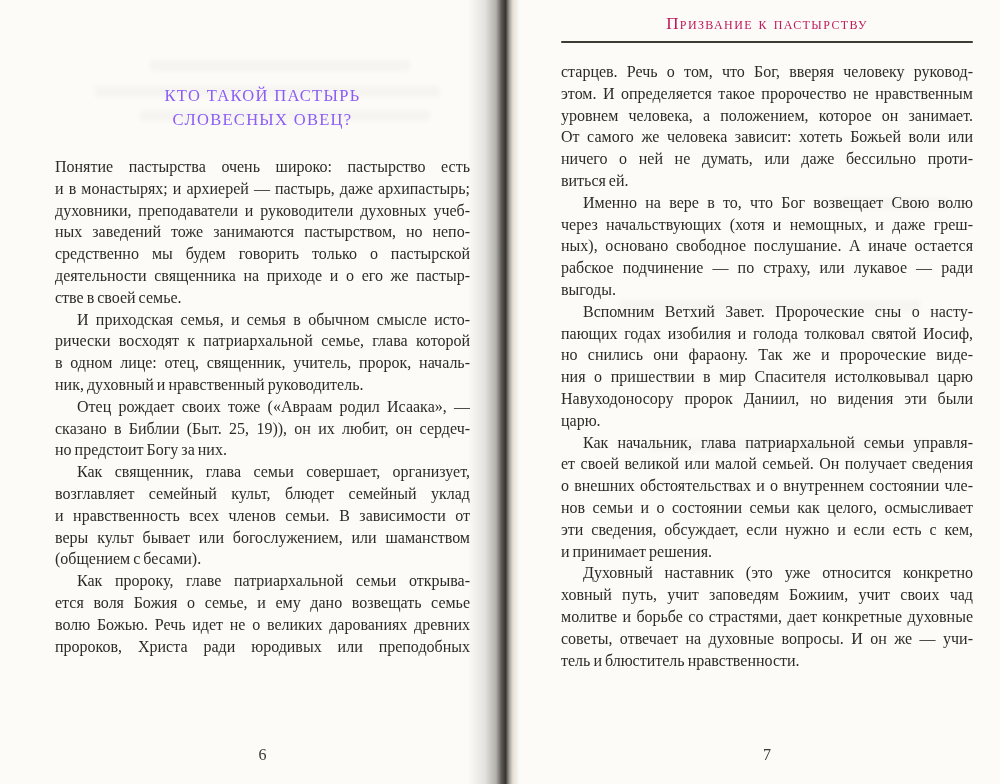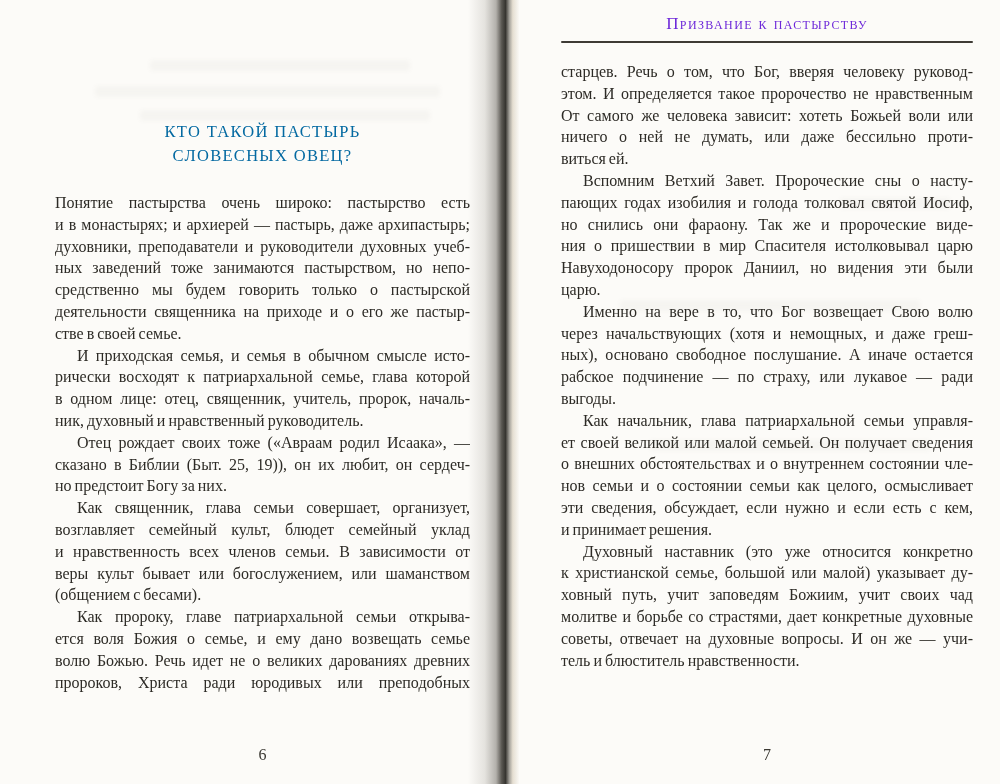--- a/index.html
+++ b/index.html
@@ -10,37 +10,37 @@
     background: #fcfbf8;
     overflow: hidden;
     font-family: "Liberation Serif", "DejaVu Serif", serif;
     color: #2d2b26;
   }
   .page { position: absolute; top: 0; height: 100%; }
   .page.left  { left: 55px;  width: 415px; }
   .page.right { left: 561px; width: 412px; }
 
   .heading {
-    margin-top: 120px;
+    margin-top: 84px;
     text-align: center;
     font-size: 16.5px;
     letter-spacing: 1.3px;
     line-height: 24px;
-    color: #0369a1;
+    color: #8b5cf6;
   }
   .heading .hline { display: block; }
 
   .running-header {
     margin-top: 13px;
     text-align: center;
     font-variant: small-caps;
     font-size: 17px;
     letter-spacing: 1.4px;
     line-height: 21px;
-    color: #6d28d9;
+    color: #be185d;
   }
   .header-rule {
     height: 2px;
     margin-top: 7px;
     background: #3e3b35;
     border-radius: 1px;
   }
 
   .body { font-size: 16px; }
   .page.left  .body { margin-top: 24px; }
@@ -151,50 +151,50 @@
     <div class="pagenum">6</div>
   </div>
 
   <div class="page right">
     <div class="running-header">Призвание к пастырству</div>
     <div class="header-rule" style="background: rgb(62, 59, 53);"></div>
     <div class="body" id="right-body">
         <div class="para">
           <div class="line first">старцев. Речь о том, что Бог, вверяя человеку руковод-</div>
           <div class="line">этом. И определяется такое пророчество не нравственным</div>
+          <div class="line">уровнем человека, а положением, которое он занимает.</div>
           <div class="line">От самого же человека зависит: хотеть Божьей воли или</div>
           <div class="line">ничего о ней не думать, или даже бессильно проти-</div>
           <div class="line lastline">виться ей.</div>
+        </div>
+        <div class="para indent">
+          <div class="line first">Именно на вере в то, что Бог возвещает Свою волю</div>
+          <div class="line">через начальствующих (хотя и немощных, и даже греш-</div>
+          <div class="line">ных), основано свободное послушание. А иначе остается</div>
+          <div class="line">рабское подчинение — по страху, или лукавое — ради</div>
+          <div class="line lastline">выгоды.</div>
         </div>
         <div class="para indent">
           <div class="line first">Вспомним Ветхий Завет. Пророческие сны о насту-</div>
           <div class="line">пающих годах изобилия и голода толковал святой Иосиф,</div>
           <div class="line">но снились они фараону. Так же и пророческие виде-</div>
           <div class="line">ния о пришествии в мир Спасителя истолковывал царю</div>
           <div class="line">Навуходоносору пророк Даниил, но видения эти были</div>
           <div class="line lastline">царю.</div>
         </div>
         <div class="para indent">
-          <div class="line first">Именно на вере в то, что Бог возвещает Свою волю</div>
-          <div class="line">через начальствующих (хотя и немощных, и даже греш-</div>
-          <div class="line">ных), основано свободное послушание. А иначе остается</div>
-          <div class="line">рабское подчинение — по страху, или лукавое — ради</div>
-          <div class="line lastline">выгоды.</div>
-        </div>
-        <div class="para indent">
           <div class="line first">Как начальник, глава патриархальной семьи управля-</div>
           <div class="line">ет своей великой или малой семьей. Он получает сведения</div>
           <div class="line">о внешних обстоятельствах и о внутреннем состоянии чле-</div>
           <div class="line">нов семьи и о состоянии семьи как целого, осмысливает</div>
           <div class="line">эти сведения, обсуждает, если нужно и если есть с кем,</div>
           <div class="line lastline">и принимает решения.</div>
         </div>
         <div class="para indent">
           <div class="line first">Духовный наставник (это уже относится конкретно</div>
-          <div class="line">к христианской семье, большой или малой) указывает ду-</div>
           <div class="line">ховный путь, учит заповедям Божиим, учит своих чад</div>
           <div class="line">молитве и борьбе со страстями, дает конкретные духовные</div>
           <div class="line">советы, отвечает на духовные вопросы. И он же — учи-</div>
           <div class="line lastline">тель и блюститель нравственности.</div>
         </div>
       </div>
     <div class="pagenum">7</div>
   </div>
 
   <div class="gutter"></div>

